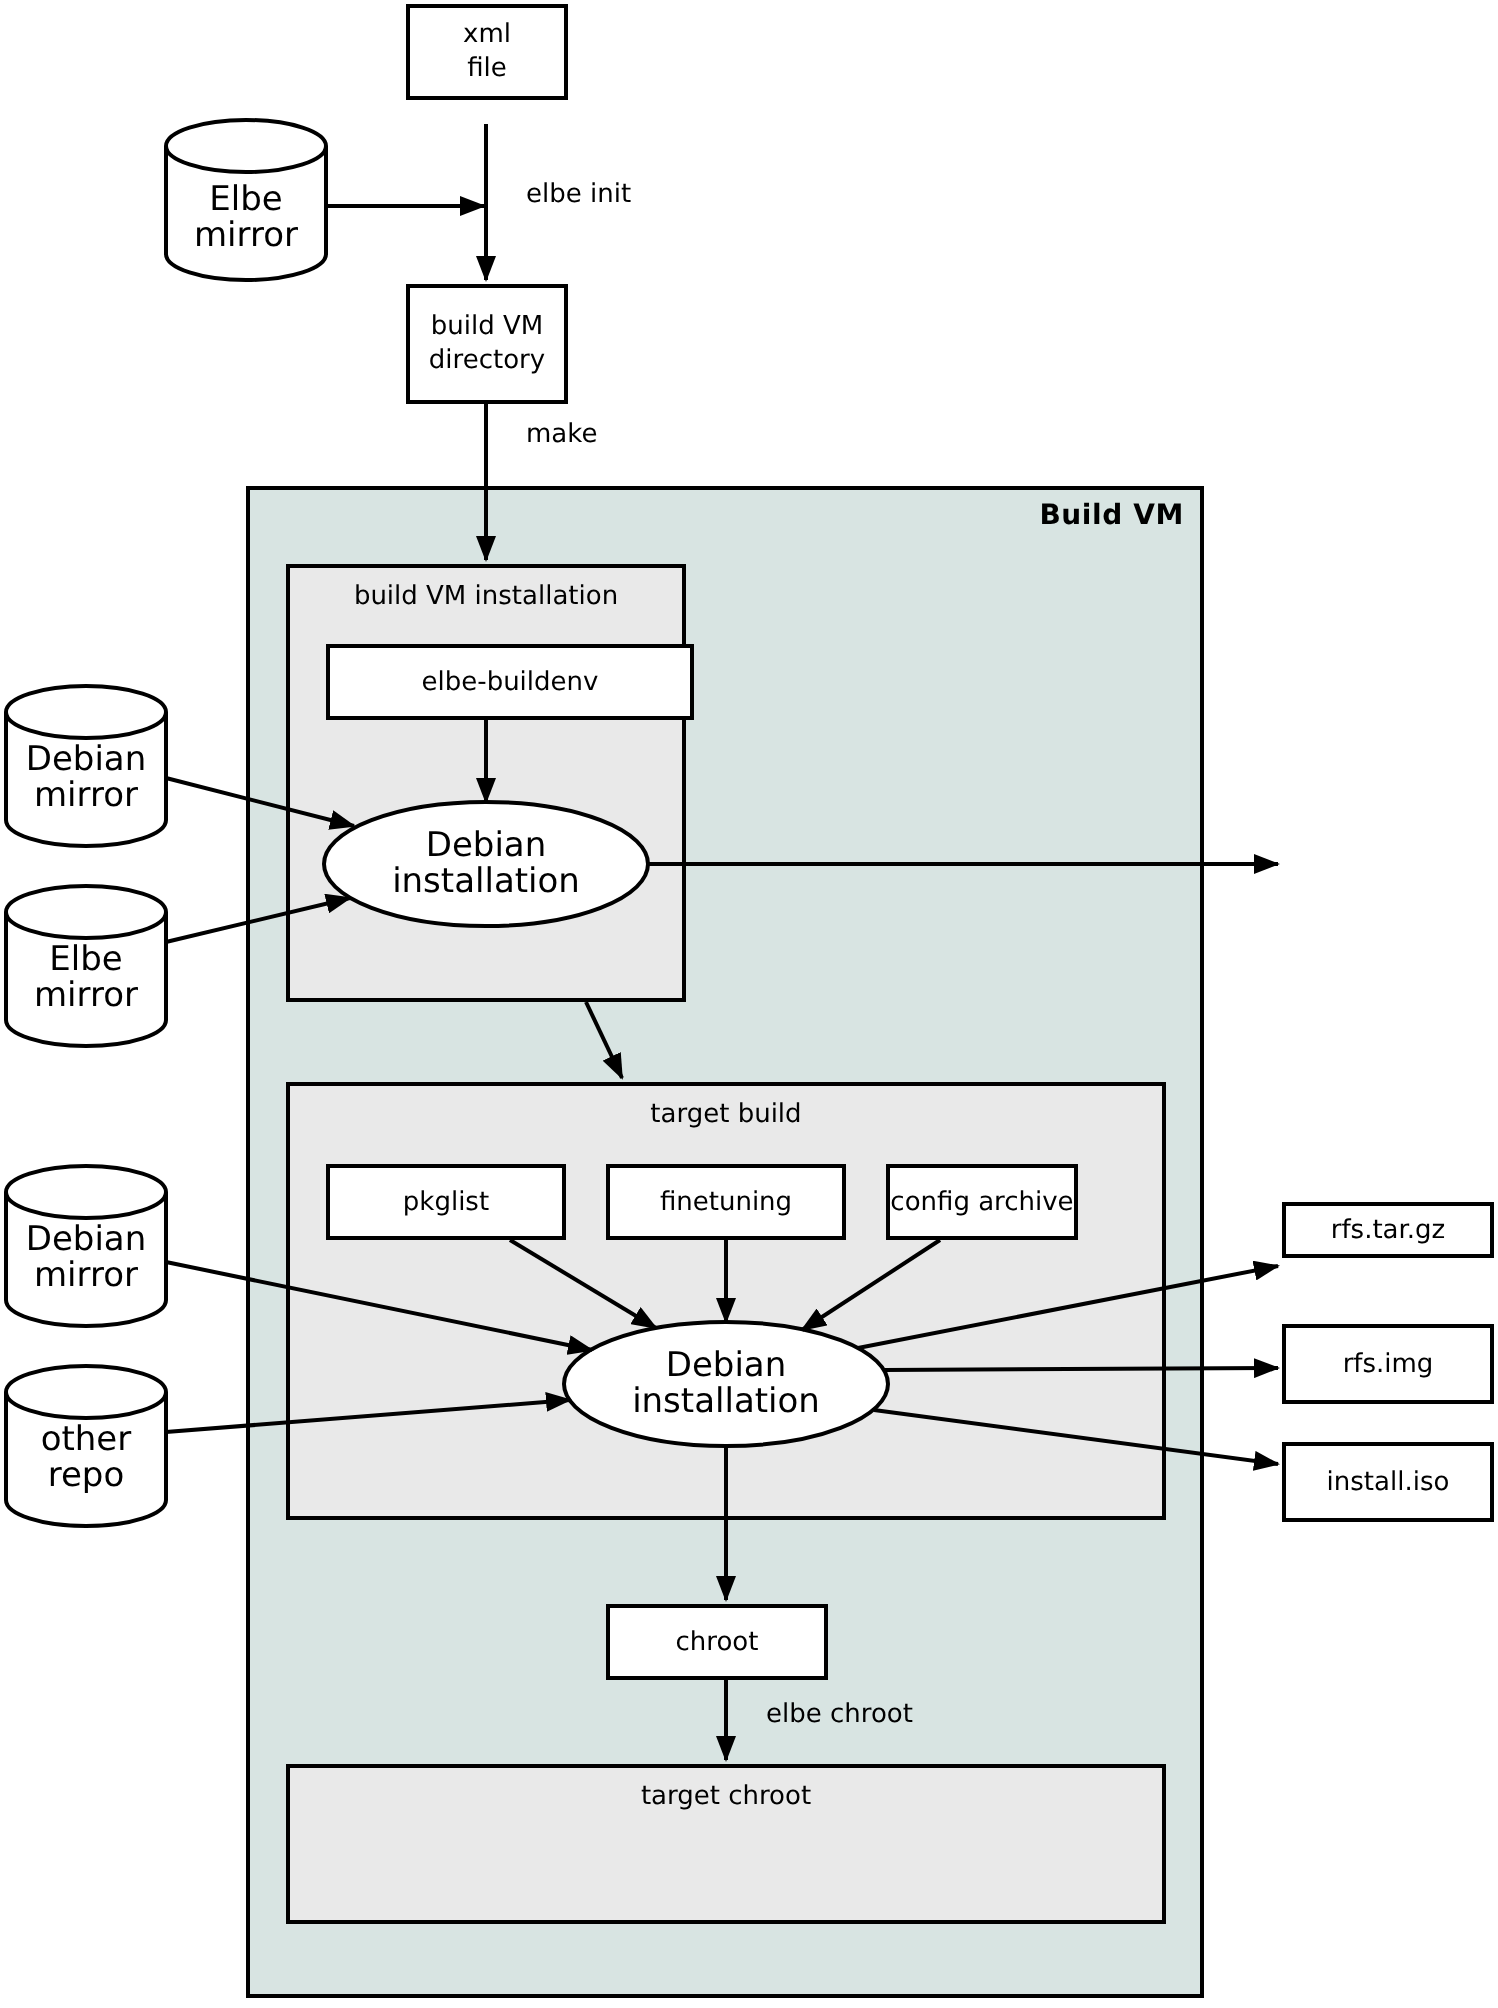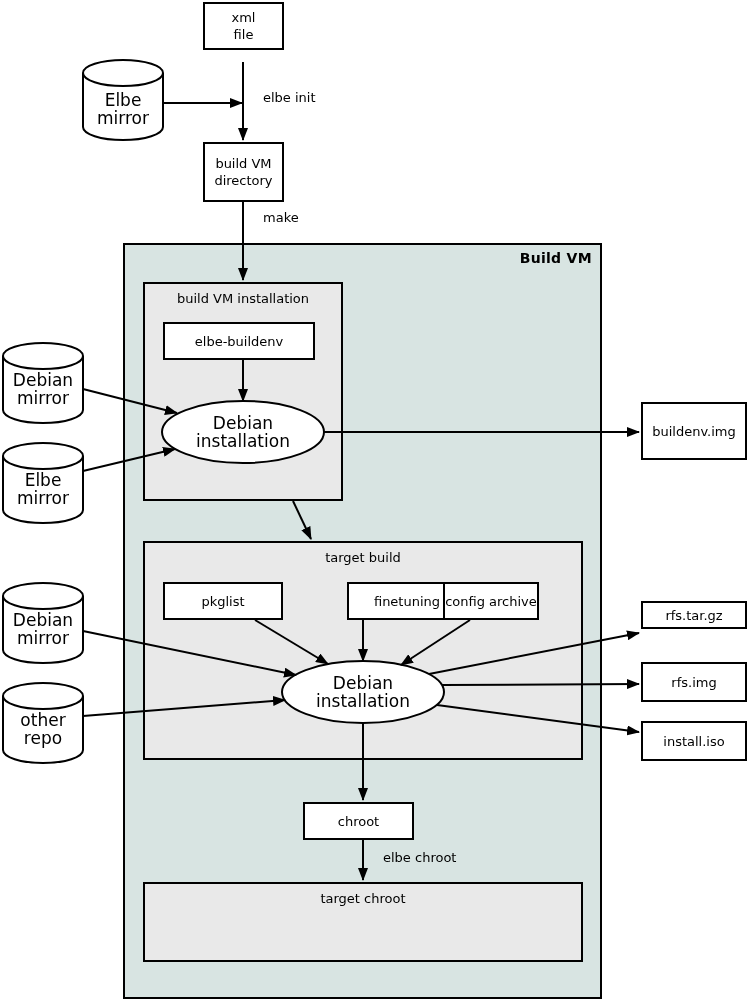--- a/index.html
+++ b/index.html
@@ -67,23 +67,23 @@
     text-align: center;
     background: var(--node-background, #fff);
     border: 2px solid var(--line, #000);
     box-sizing: border-box;
     font-size: 13px;
     line-height: 17px;
     white-space: pre-line;
   }
   .n-xml      { left: 203px; top: 2px;   width: 81px;  height: 48px; }
   .n-bvd      { left: 203px; top: 142px; width: 81px;  height: 60px; }
-  .n-ebe      { left: 163px; top: 322px; width: 152px; height: 38px; }
+  .n-ebe      { left: 163px; top: 322px; width: 184px; height: 38px; }
   .n-pkglist  { left: 163px; top: 582px; width: 120px; height: 38px; }
-  .n-finetune { left: 303px; top: 582px; width: 120px; height: 38px; margin-left: 44px; }
+  .n-finetune { left: 303px; top: 582px; width: 120px; height: 38px; }
   .n-config   { left: 443px; top: 582px; width: 96px; height: 38px; }
   .n-chroot   { left: 303px; top: 802px; width: 111px; height: 38px; }
   .n-bimg     { left: 641px; top: 402px; width: 106px; height: 58px; }
   .n-rfstar   { left: 641px; top: 601px; width: 106px; height: 28px; }
   .n-rfsimg   { left: 641px; top: 662px; width: 106px; height: 40px; }
   .n-iso      { left: 641px; top: 721px; width: 106px; height: 40px; }
 
   
   .shape-text {
     position: absolute;
@@ -182,21 +182,20 @@
 
   <div class="node n-xml">xml
 file</div>
   <div class="node n-bvd">build VM
 directory</div>
   <div class="node n-ebe">elbe-buildenv</div>
   <div class="node n-pkglist">pkglist</div>
   <div class="node n-finetune">finetuning</div>
   <div class="node n-config">config archive</div>
   <div class="node n-chroot">chroot</div>
-  <div class="node n-bimg">buildenv.img</div>
   <div class="node n-rfstar">rfs.tar.gz</div>
   <div class="node n-rfsimg">rfs.img</div>
   <div class="node n-iso">install.iso</div>
 
   <div class="shape-text t-cyl-em-top">Elbe
 mirror</div>
   <div class="shape-text t-cyl-dm1">Debian
 mirror</div>
   <div class="shape-text t-cyl-em2">Elbe
 mirror</div>

